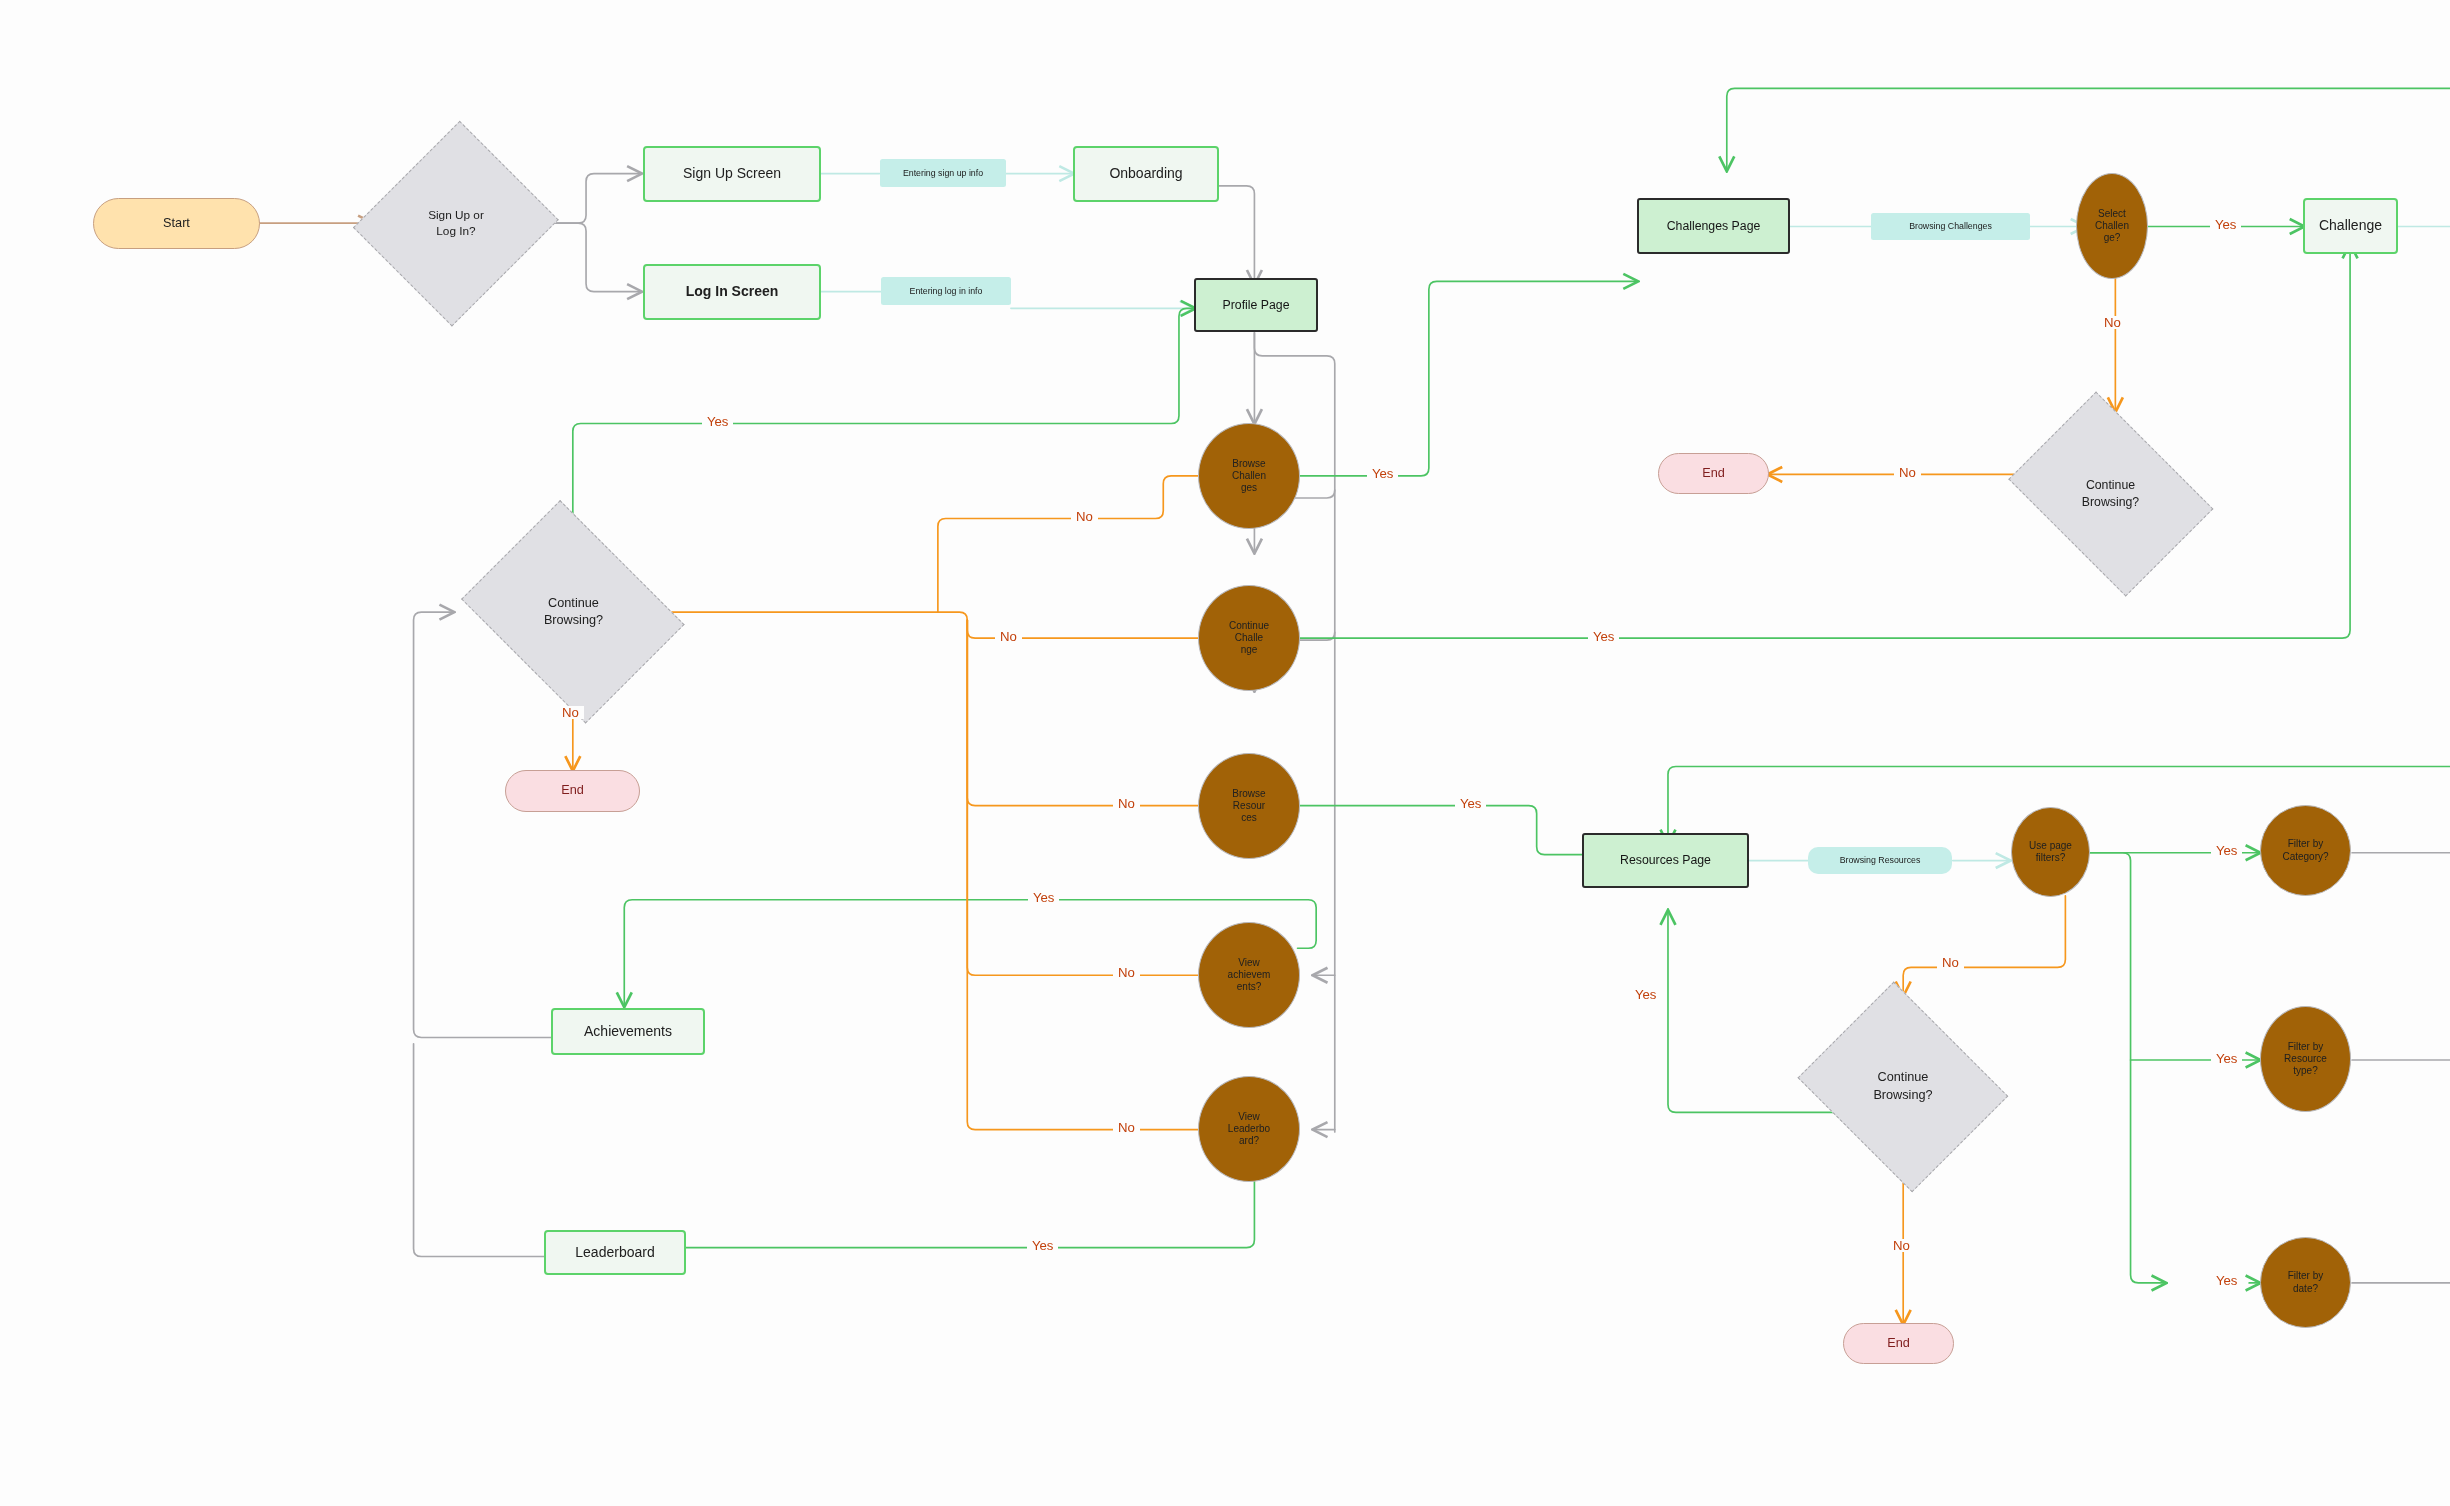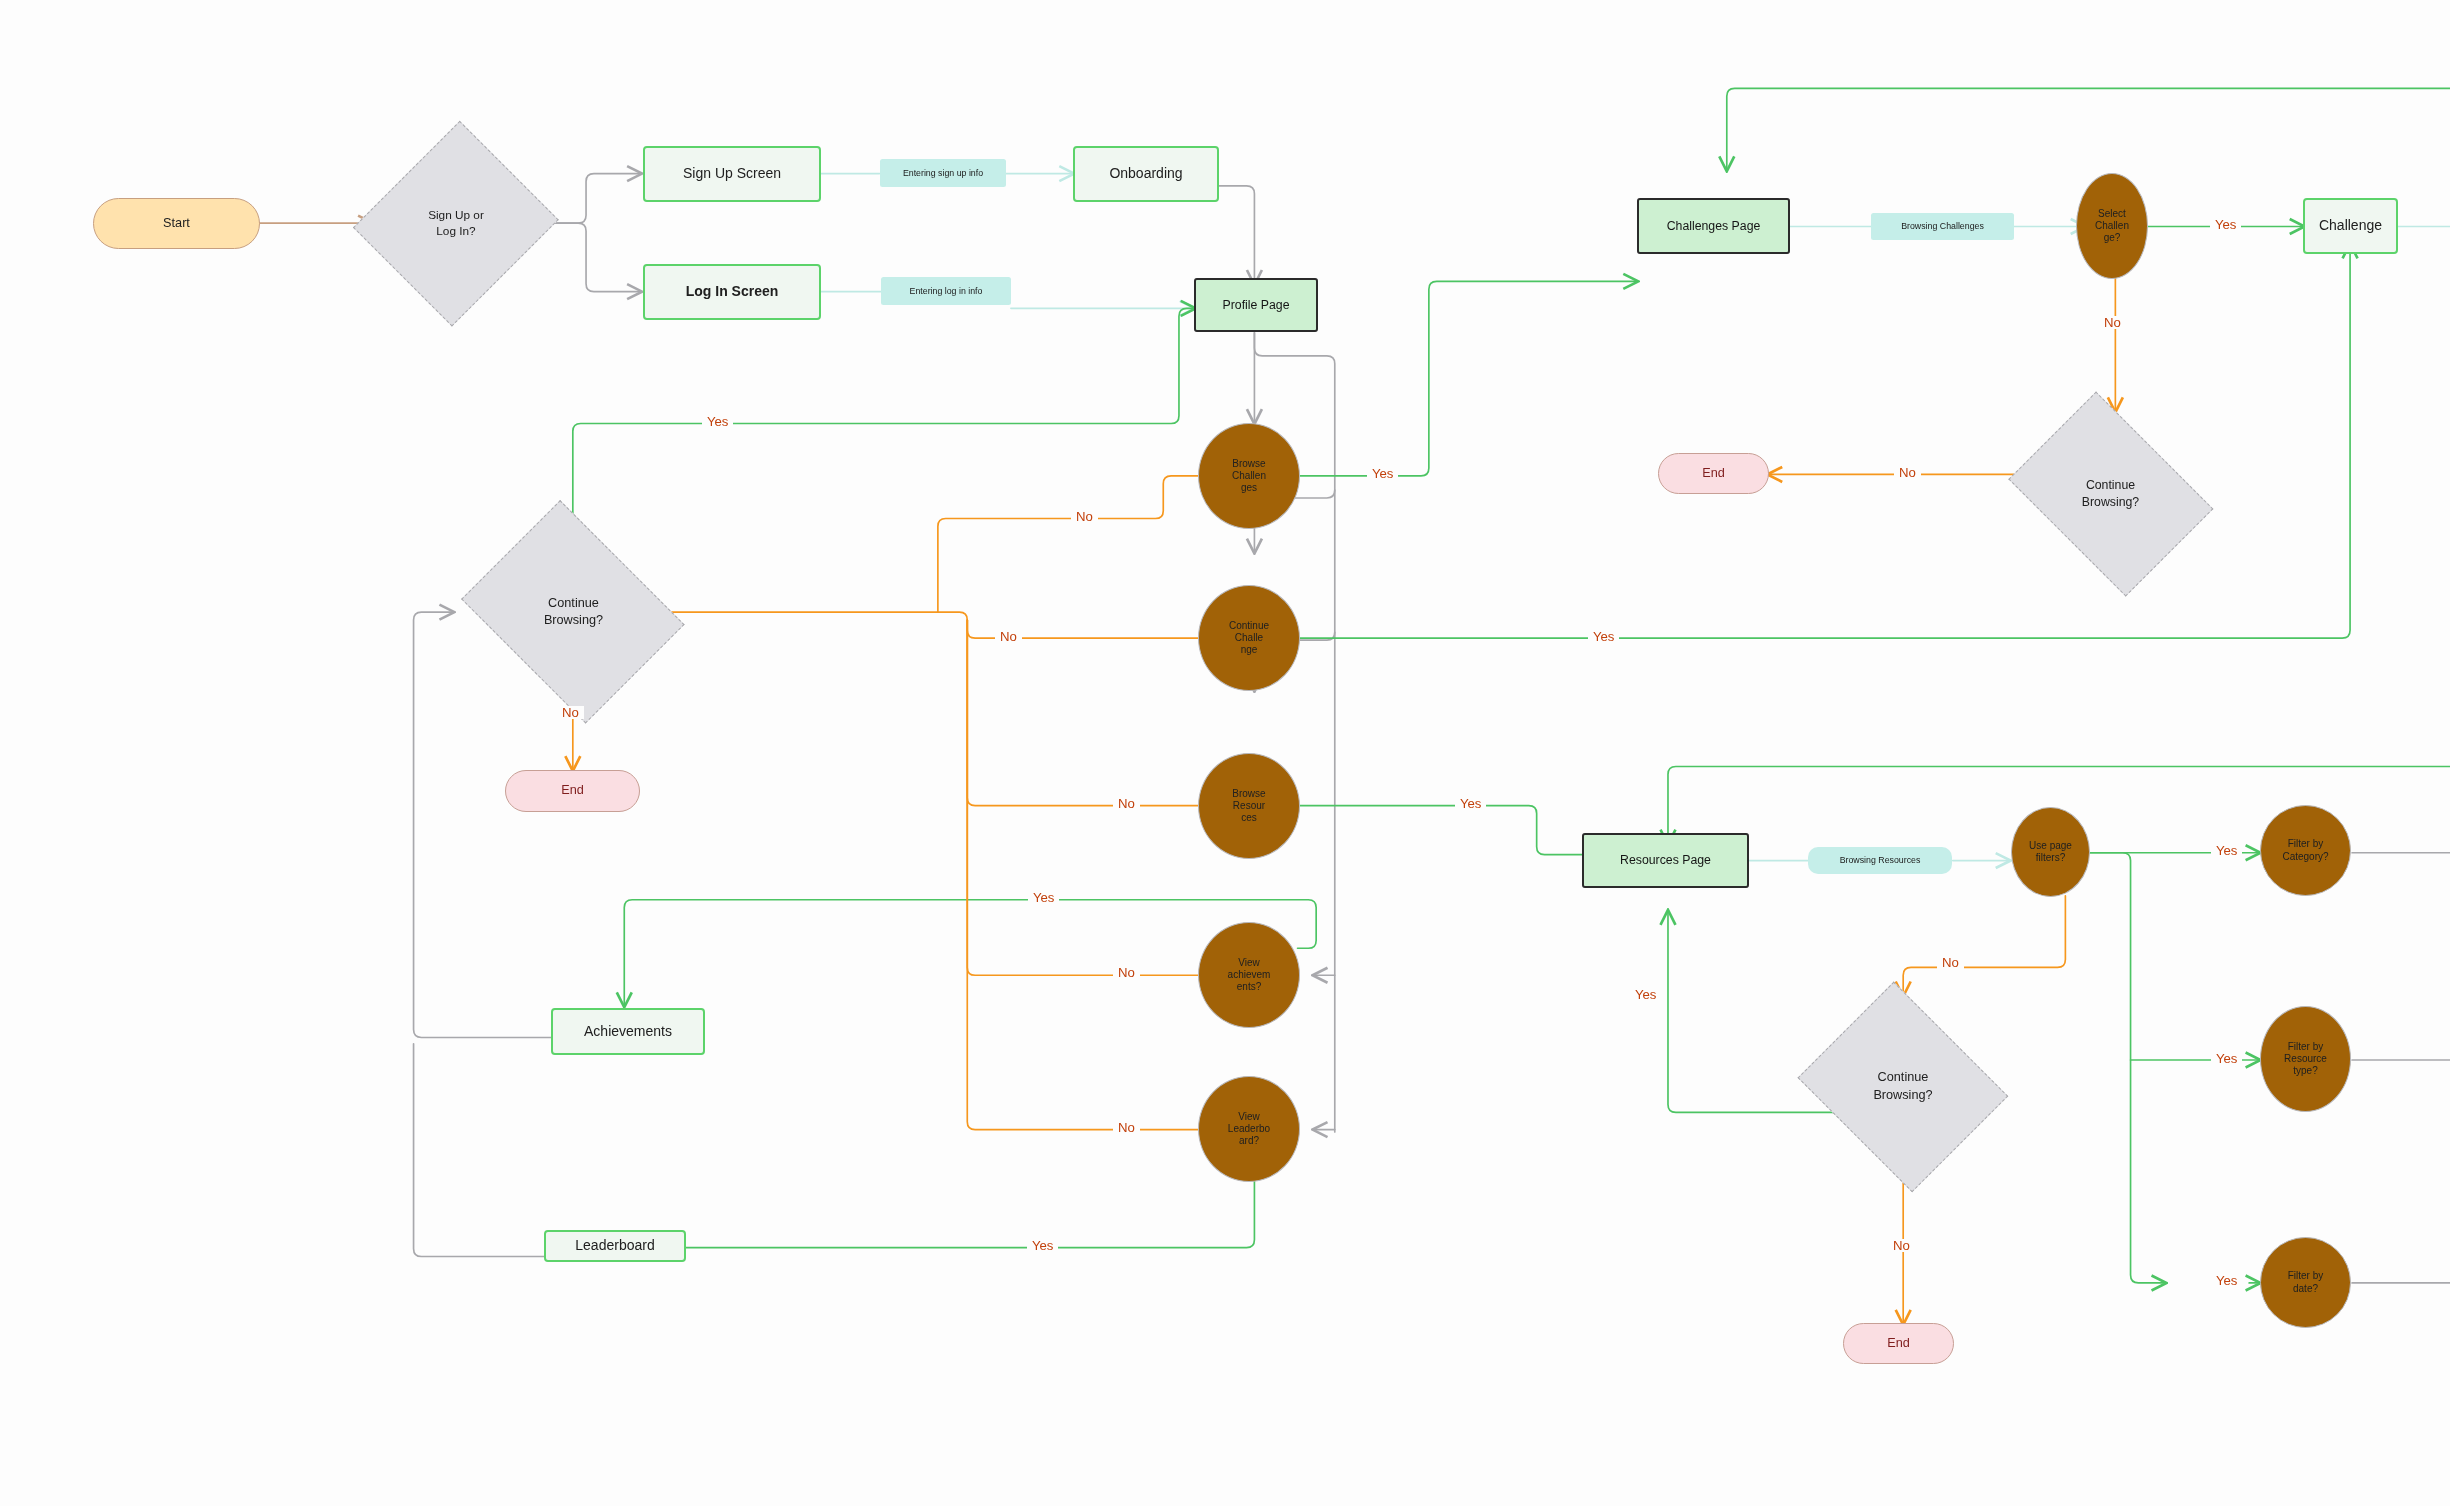--- a/index.html
+++ b/index.html
@@ -294,25 +294,25 @@
 
   <div class="diamond" style="left:456px;top:519px;width:235px;height:186px;">
     <div class="dshape"></div>
     <div class="dlabel" style="font-size:12.7px;">Continue<br>Browsing?</div>
   </div>
 
   <div class="node term-end" style="left:505px;top:770px;width:135px;height:42px;">End</div>
 
   <div class="node box-green" style="left:551px;top:1008px;width:154px;height:47px;">Achievements</div>
 
-  <div class="node box-green" style="left:544px;top:1230px;width:142px;height:32px;">Leaderboard</div>
+  <div class="node box-green" style="left:544px;top:1230px;width:142px;height:45px;">Leaderboard</div>
 
   <div class="node box-dark" style="left:1637px;top:198px;width:153px;height:56px;">Challenges Page</div>
 
-  <div class="node chip-teal" style="left:1871px;top:213px;width:143px;height:27.4px;">Browsing Challenges</div>
+  <div class="node chip-teal" style="left:1871px;top:213px;width:159px;height:27.4px;">Browsing Challenges</div>
 
   <div class="node ellipse" style="left:2076px;top:173px;width:72px;height:106px;">
     <span>Select<br>Challen<br>ge?</span>
   </div>
 
   <div class="node box-green" style="left:2303px;top:198px;width:95px;height:56px;">Challenge</div>
 
   <div class="diamond" style="left:2000px;top:411px;width:221px;height:165px;">
     <div class="dshape"></div>
     <div class="dlabel" style="font-size:12.3px;">Continue<br>Browsing?</div>

